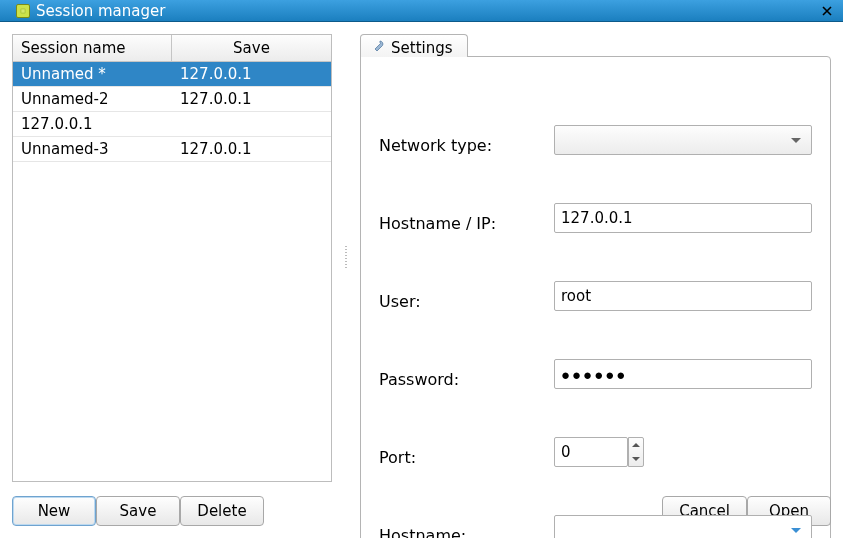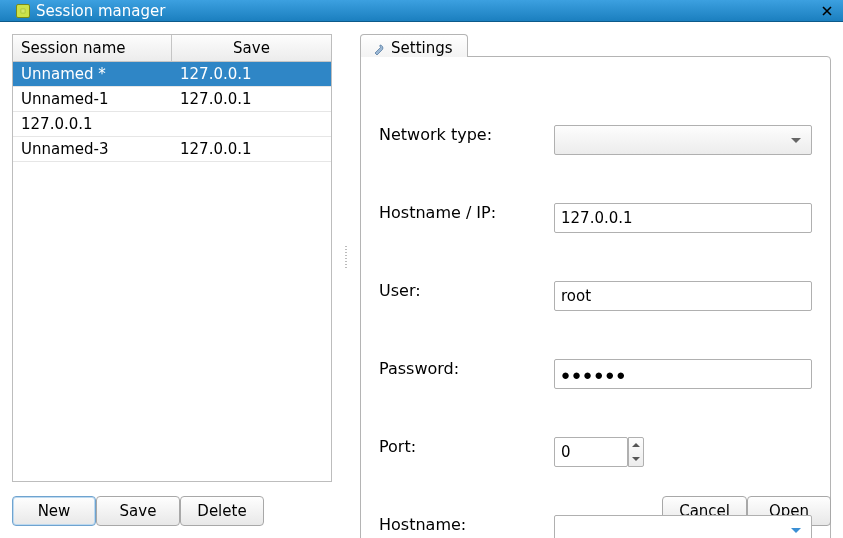--- a/index.html
+++ b/index.html
@@ -105,21 +105,21 @@
   display: flex;
   flex-direction: column;
 }
 .tab-strip {
   display: flex;
   height: 30px;
   position: relative;
 }
 .tab {
   display: flex;
-  align-items: flex-end;
+  align-items: flex-start;
   gap: 6px;
   padding: 4px 14px 0 10px;
   border: 1px solid #b4b4b4;
   border-bottom: none;
   border-top-left-radius: 4px;
   border-top-right-radius: 4px;
   background: linear-gradient(#ffffff, #f3f3f3);
   position: relative;
   z-index: 2;
 }
@@ -130,21 +130,21 @@
 .tab-panel {
   flex: 1;
   border: 1px solid #b4b4b4;
   margin-top: -1px;
   border-radius: 0 4px 4px 4px;
   padding: 20px 18px;
   background: #fff;
 }
 .form-row {
   display: flex;
-  align-items: flex-start;
+  align-items: flex-end;
   margin-bottom: 14px;
   margin-top: 48px;
 }
 .form-row .label {
   width: 175px;
   font-size: 16px;
 }
 .form-row .field {
   flex: 1;
 }
@@ -272,21 +272,21 @@
         <div class="sl-header">
           <div class="col">Session name</div>
           <div class="col">Save</div>
         </div>
         <div class="sl-rows" id="sl-rows">
             <div class="row selected">
               <div class="cell">Unnamed *</div>
               <div class="cell">127.0.0.1</div>
             </div>
             <div class="row">
-              <div class="cell">Unnamed-1</div>
+              <div class="cell">Unnamed-2</div>
               <div class="cell">127.0.0.1</div>
             </div>
             <div class="row">
               <div class="cell">127.0.0.1</div>
             </div>
             <div class="row">
               <div class="cell">Unnamed-3</div>
               <div class="cell">127.0.0.1</div>
             </div>
           </div>

